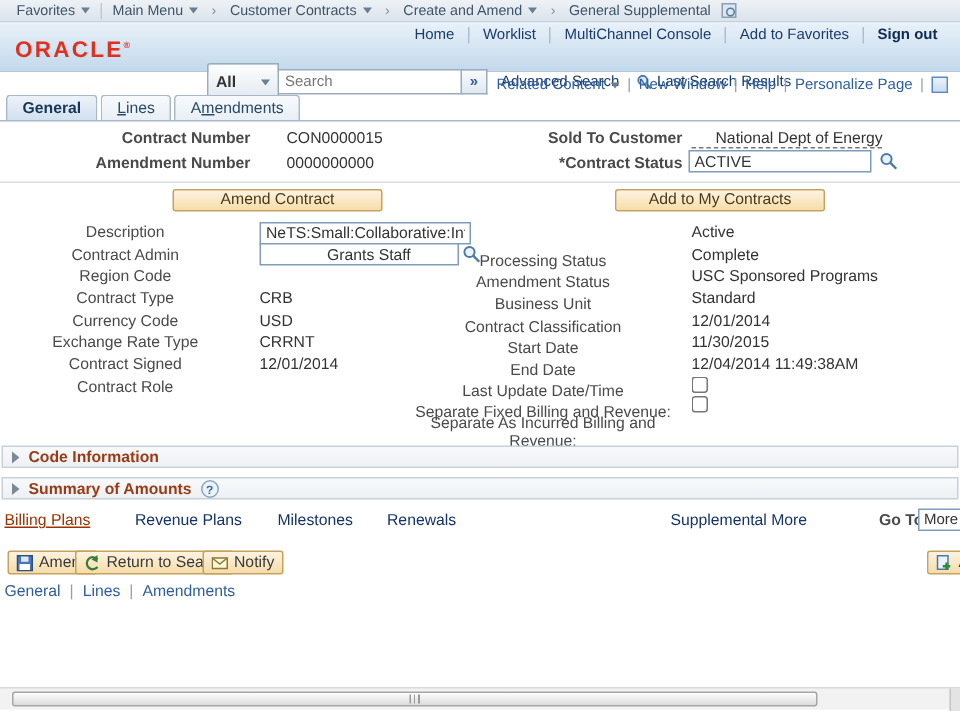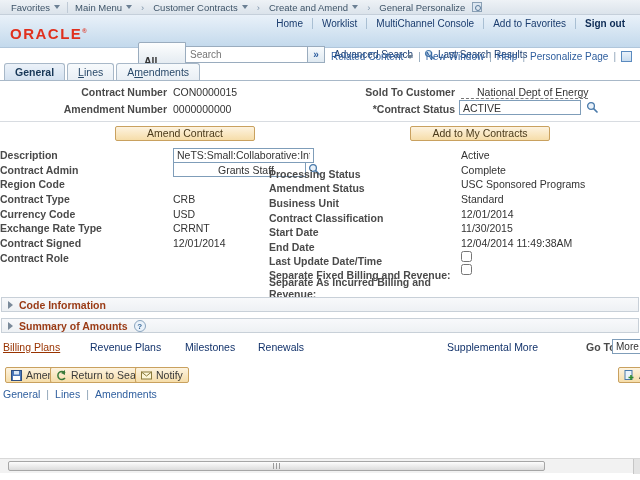--- a/index.html
+++ b/index.html
@@ -27,21 +27,21 @@
     background:linear-gradient(#E9F1F9,#C3D9EC); border-bottom:1px solid #B0C6DB; }
   .logo { position:absolute; left:10px; top:10px; color:#E0301E; font-weight:bold; font-size:15px;
     letter-spacing:1.5px; }
   .logo .reg { font-size:6px; vertical-align:super; letter-spacing:0; }
   .hdr-links { position:absolute; top:3px; right:6px; display:flex; align-items:center; font-size:10px; }
   .hdr-link { color:#1A3C6E; padding:0 9px; cursor:pointer; border-right:1px solid #A9BFD3; white-space:nowrap; }
   .hdr-link.last { border-right:none; font-weight:bold; color:#0D2B55; }
 
   .search-row { position:absolute; top:31px; left:138px; display:flex; align-items:center; height:17px; }
   .scope { width:48px; height:26px; border:1px solid #9AACBE; border-radius:2px 0 0 2px;
-    background:linear-gradient(#FDFEFE,#E0E8EF); display:flex; align-items:flex-end;
+    background:linear-gradient(#FDFEFE,#E0E8EF); display:flex; align-items:center;
     justify-content:space-between; padding:0 5px; font-weight:bold; color:#333; cursor:pointer; }
   .search-input { width:122px; height:17px; border:1px solid #9AACBE; border-left:none; padding:0 4px;
     font-size:10px; color:#555; font-family:"Liberation Sans",sans-serif; }
   .go-btn { width:17px; height:17px; border:1px solid #9AACBE; border-left:none;
     background:linear-gradient(#F8FBFD,#DFE9F1); color:#2E5E9E; font-weight:bold; font-size:10px;
     display:flex; align-items:center; justify-content:center; cursor:pointer; }
   .adv-link { margin-left:9px; color:#1A3C6E; font-size:10px; cursor:pointer; }
   .lsr { margin-left:11px; display:flex; align-items:center; gap:3px; color:#1A3C6E; font-size:10px; cursor:pointer; }
   .mini-mag { width:11px; height:11px; }
 
@@ -54,39 +54,39 @@
 
   
   .tabs { position:absolute; top:63px; left:4px; display:flex; gap:2px; }
   .tab { height:17px; padding:2px 10px 0 10px; border:1px solid #A8B8C8; border-bottom:none;
     border-radius:3px 3px 0 0; background:linear-gradient(#F7FAFC,#E9EFF5); color:#2A4A6A; cursor:pointer; }
   .tab.active { background:linear-gradient(#ECF2F9,#D3E1F0); font-weight:bold; color:#173757; }
   .tab .key { text-decoration:underline; }
   .tabs-underline { position:absolute; top:80px; left:0; right:0; border-top:1px solid #A8B8C8; }
   .abs { position:absolute; }
   .lblL { position:absolute; left:0; width:167px; text-align:right; font-weight:bold; color:#4A4A4A; }
-  .valL { position:absolute; left:173px; }
+  .valL { position:absolute; left:191px; }
   .lblR { position:absolute; left:269px; width:186px; text-align:right; font-weight:bold; color:#4A4A4A; }
   .valR { position:absolute; left:461px; }
   .dashed { border-bottom:1px dashed #777; cursor:pointer;padding-left:16px; }
   .fin { height:15px; border:1px solid #7F9DB9; padding:0 3px; font-size:10.5px; color:#333;
     font-family:"Liberation Sans",sans-serif; background:#fff; }
   .lookup { width:13px; height:13px; cursor:pointer; margin-left:2px; vertical-align:middle; }
 
   .hr1 { position:absolute; top:121px; left:0; right:0; border-top:1px solid #D8DCE1; }
 
   .btn-tan { position:absolute; height:15px; background:linear-gradient(#FDF3E0,#F6DDA9);
     border:1px solid #C9A15F; border-radius:2px; color:#4A3A1A; font-size:10.5px;
     text-align:center; line-height:13px; cursor:pointer; }
 
   
   .colL { position:absolute; top:148px; left:0; width:330px; }
   .colR { position:absolute; top:148px; left:269px; width:371px; }
   .frow { height:14.6px; display:flex; align-items:center; }
-  .frow .lblc { width:167px; text-align:left; padding-right:0; font-weight:bold; color:#4A4A4A; flex:none; }
+  .frow .lblc { width:167px; text-align:center; padding-right:0; font-weight:normal; color:#4A4A4A; flex:none; }
   .colR .frow .lblc { width:186px;margin-top:37px; }
   .frow .gap { width:6px; flex:none; }
   .cbrow { height:13px; }
   .cb { width:11px; height:11px; margin:0; }
 
   
   .section { position:absolute; left:1px; right:1px; height:15px;
     background:linear-gradient(#F8F9FB,#EEF1F4); border:1px solid #C8D0D8;
     display:flex; align-items:center; padding:0 6px; gap:6px; cursor:pointer; }
   .sec-arrow { width:0; height:0; border-top:4px solid transparent; border-bottom:4px solid transparent;
@@ -143,21 +143,21 @@
       <span>Customer Contracts</span>
       <span class="caret-dn"></span>
     </span>
     <span class="crumb-sep">›</span>
     <span class="crumb-item">
       <span>Create and Amend</span>
       <span class="caret-dn"></span>
     </span>
     <span class="crumb-sep">›</span>
     <span class="crumb-item">
-      <span>General Personalize</span>
+      <span>General Supplemental</span>
       <span class="crumb-page-ico"></span>
     </span>
   </div>
 
   <div class="hdr-band">
     <div class="logo"><span>ORACLE</span><span class="reg">®</span></div>
     <div class="hdr-links">
       <span class="hdr-link">Home</span>
       <span class="hdr-link">Worklist</span>
       <span class="hdr-link">MultiChannel Console</span>

